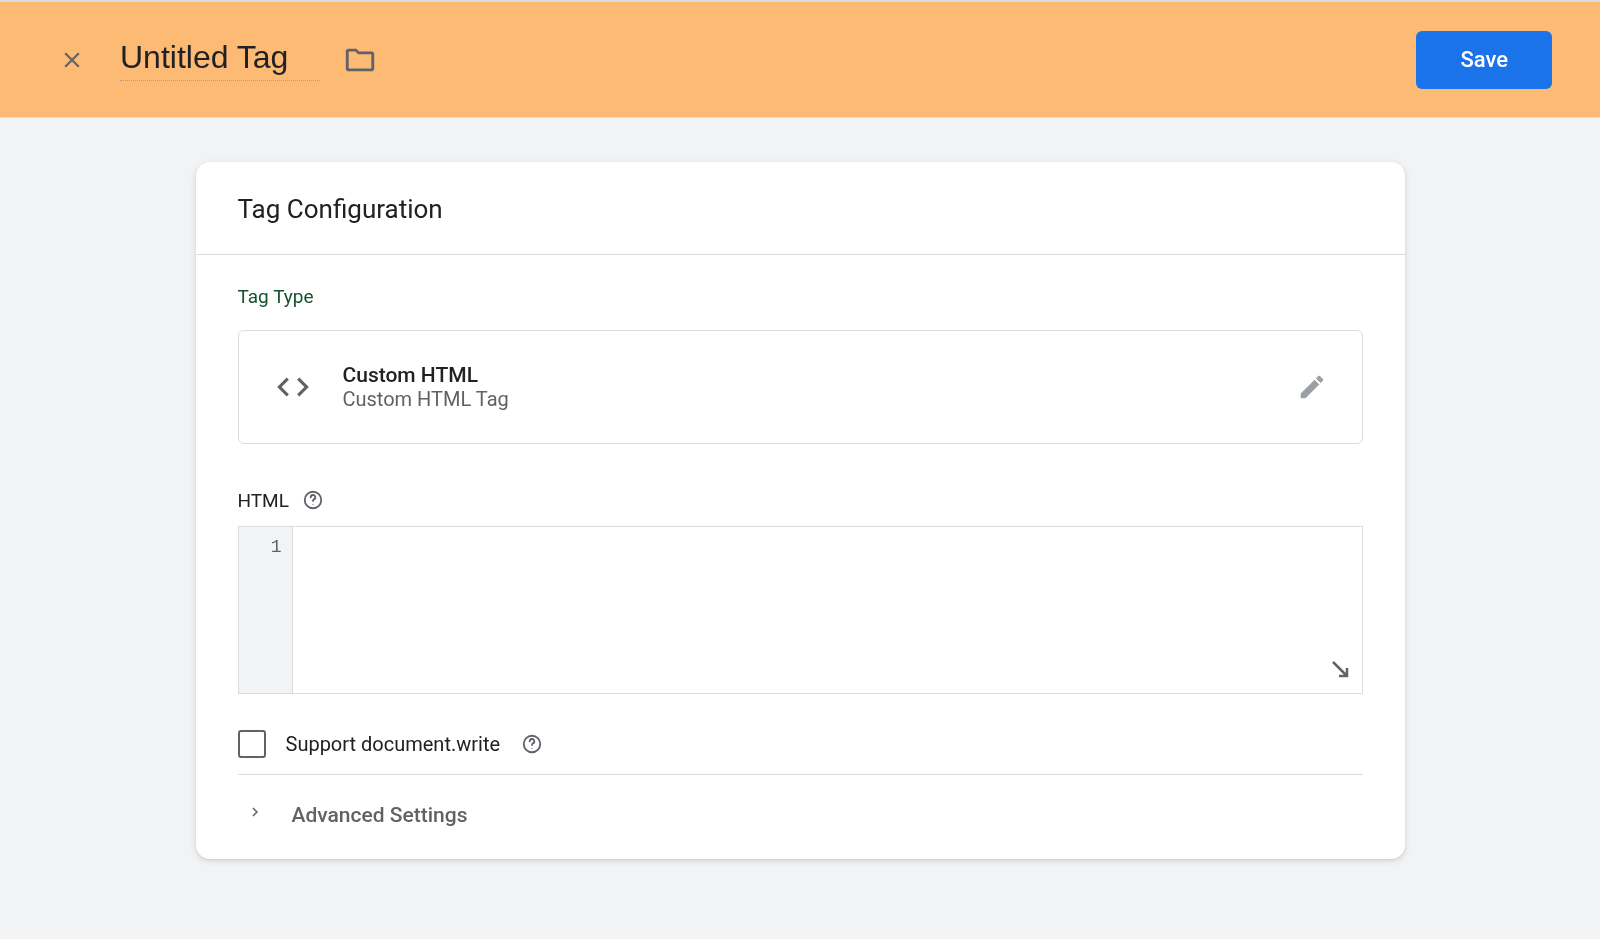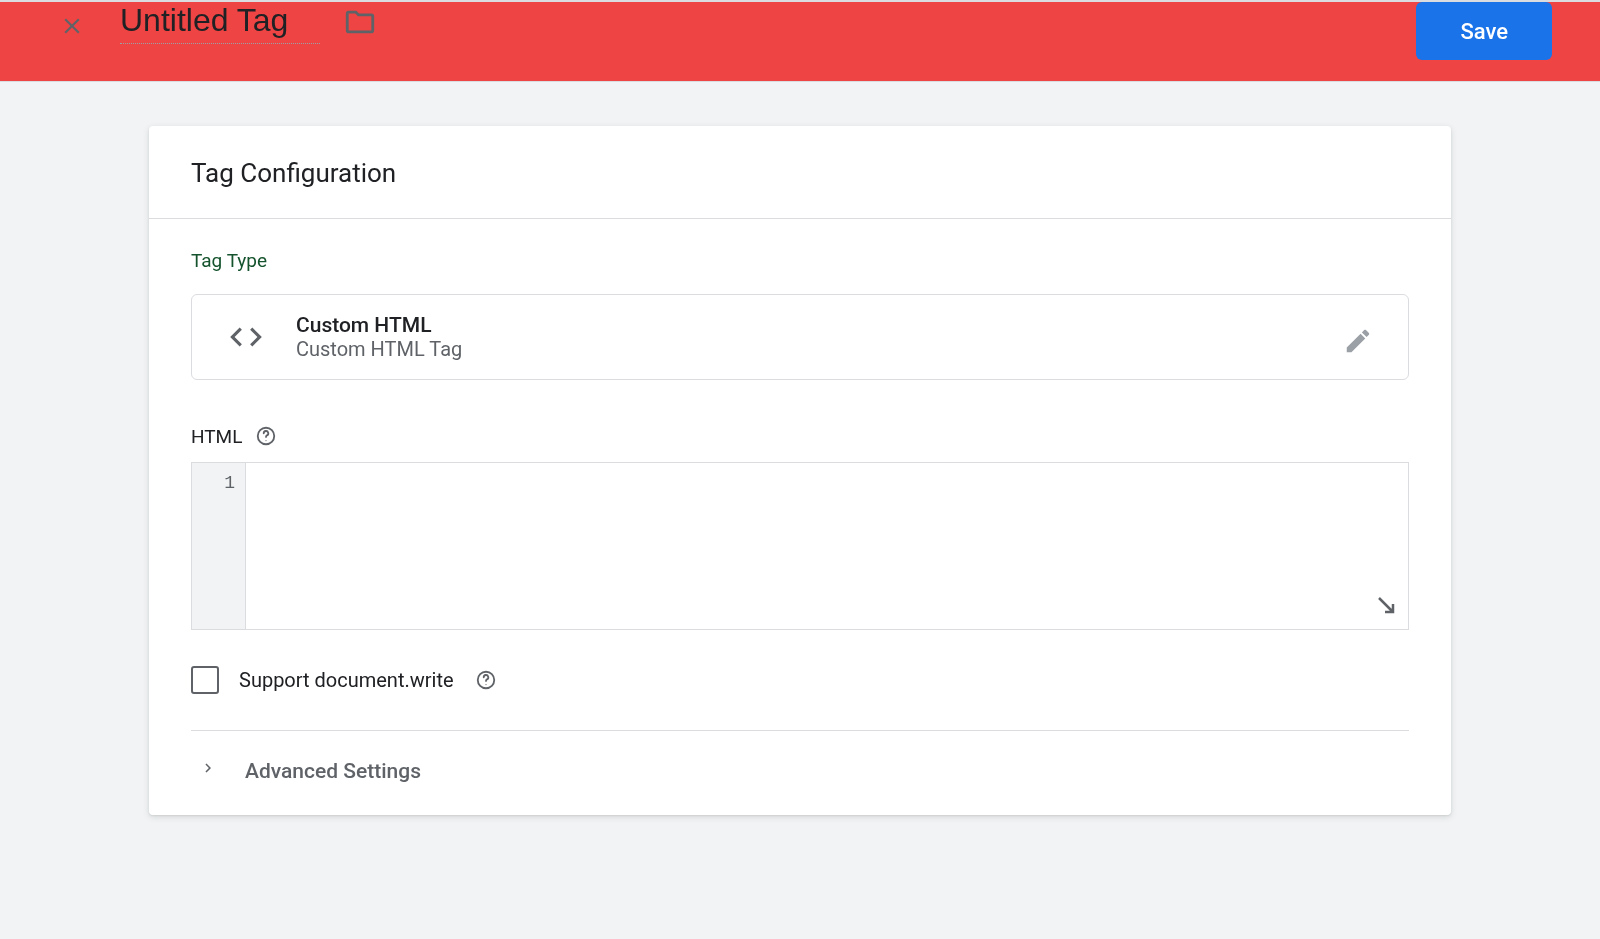--- a/index.html
+++ b/index.html
@@ -8,24 +8,24 @@
       background: #f1f3f4;
       width: 1600px;
       height: 939px;
       overflow: hidden;
     }
     .border-top {
       height: 2px;
       background: #dadce0;
     }
     .header {
-      background: #ef4444;
-      height: 80px;
-      display: flex;
-      align-items: flex-start;
+      background: #fdba74;
+      height: 116px;
+      display: flex;
+      align-items: center;
       padding: 0 48px;
       border-bottom: 1px solid #dadce0;
       position: relative;
     }
     .close-btn {
       width: 48px;
       height: 48px;
       display: flex;
       align-items: center;
       justify-content: center;
@@ -67,22 +67,22 @@
       cursor: pointer;
       font-family: inherit;
     }
     .content {
       padding: 44px 0 0 0;
       display: flex;
       justify-content: center;
     }
     .card {
       background: #fff;
-      width: 1302px;
-      border-radius: 4px;
+      width: 1209px;
+      border-radius: 14px;
       box-shadow: 0 2px 6px rgba(60,64,67,0.15), 0 1px 2px rgba(60,64,67,0.1);
       padding: 0;
     }
     .card-header {
       padding: 32px 42px 30px 42px;
       border-bottom: 1px solid #dadce0;
     }
     .card-title {
       font-size: 26px;
       color: #202124;
@@ -94,22 +94,22 @@
     .label {
       font-size: 19px;
       color: #14532d;
       font-weight: 400;
     }
     .tag-type-row {
       margin-top: 22px;
       border: 1px solid #dadce0;
       border-radius: 6px;
       display: flex;
-      align-items: flex-end;
-      padding: 18px 30px;
+      align-items: center;
+      padding: 32px 30px;
       cursor: pointer;
     }
     .tag-type-icon {
       width: 48px;
       height: 48px;
       display: flex;
       align-items: center;
       justify-content: center;
       color: #5f6368;
       font-size: 28px;
@@ -185,21 +185,21 @@
       position: absolute;
       bottom: 8px;
       right: 10px;
       cursor: nwse-resize;
     }
     .resize-handle svg { width: 24px; height: 24px; stroke: #5f6368; stroke-width: 2.5; fill: none; }
     .checkbox-row {
       display: flex;
       align-items: center;
       margin-top: 36px;
-      padding-bottom: 36px;
+      padding-bottom: 16px;
       border-bottom: 1px solid #dadce0;
       gap: 20px;
     }
     .checkbox {
       width: 28px;
       height: 28px;
       border: 2.5px solid #5f6368;
       border-radius: 3px;
       cursor: pointer;
       flex-shrink: 0;

